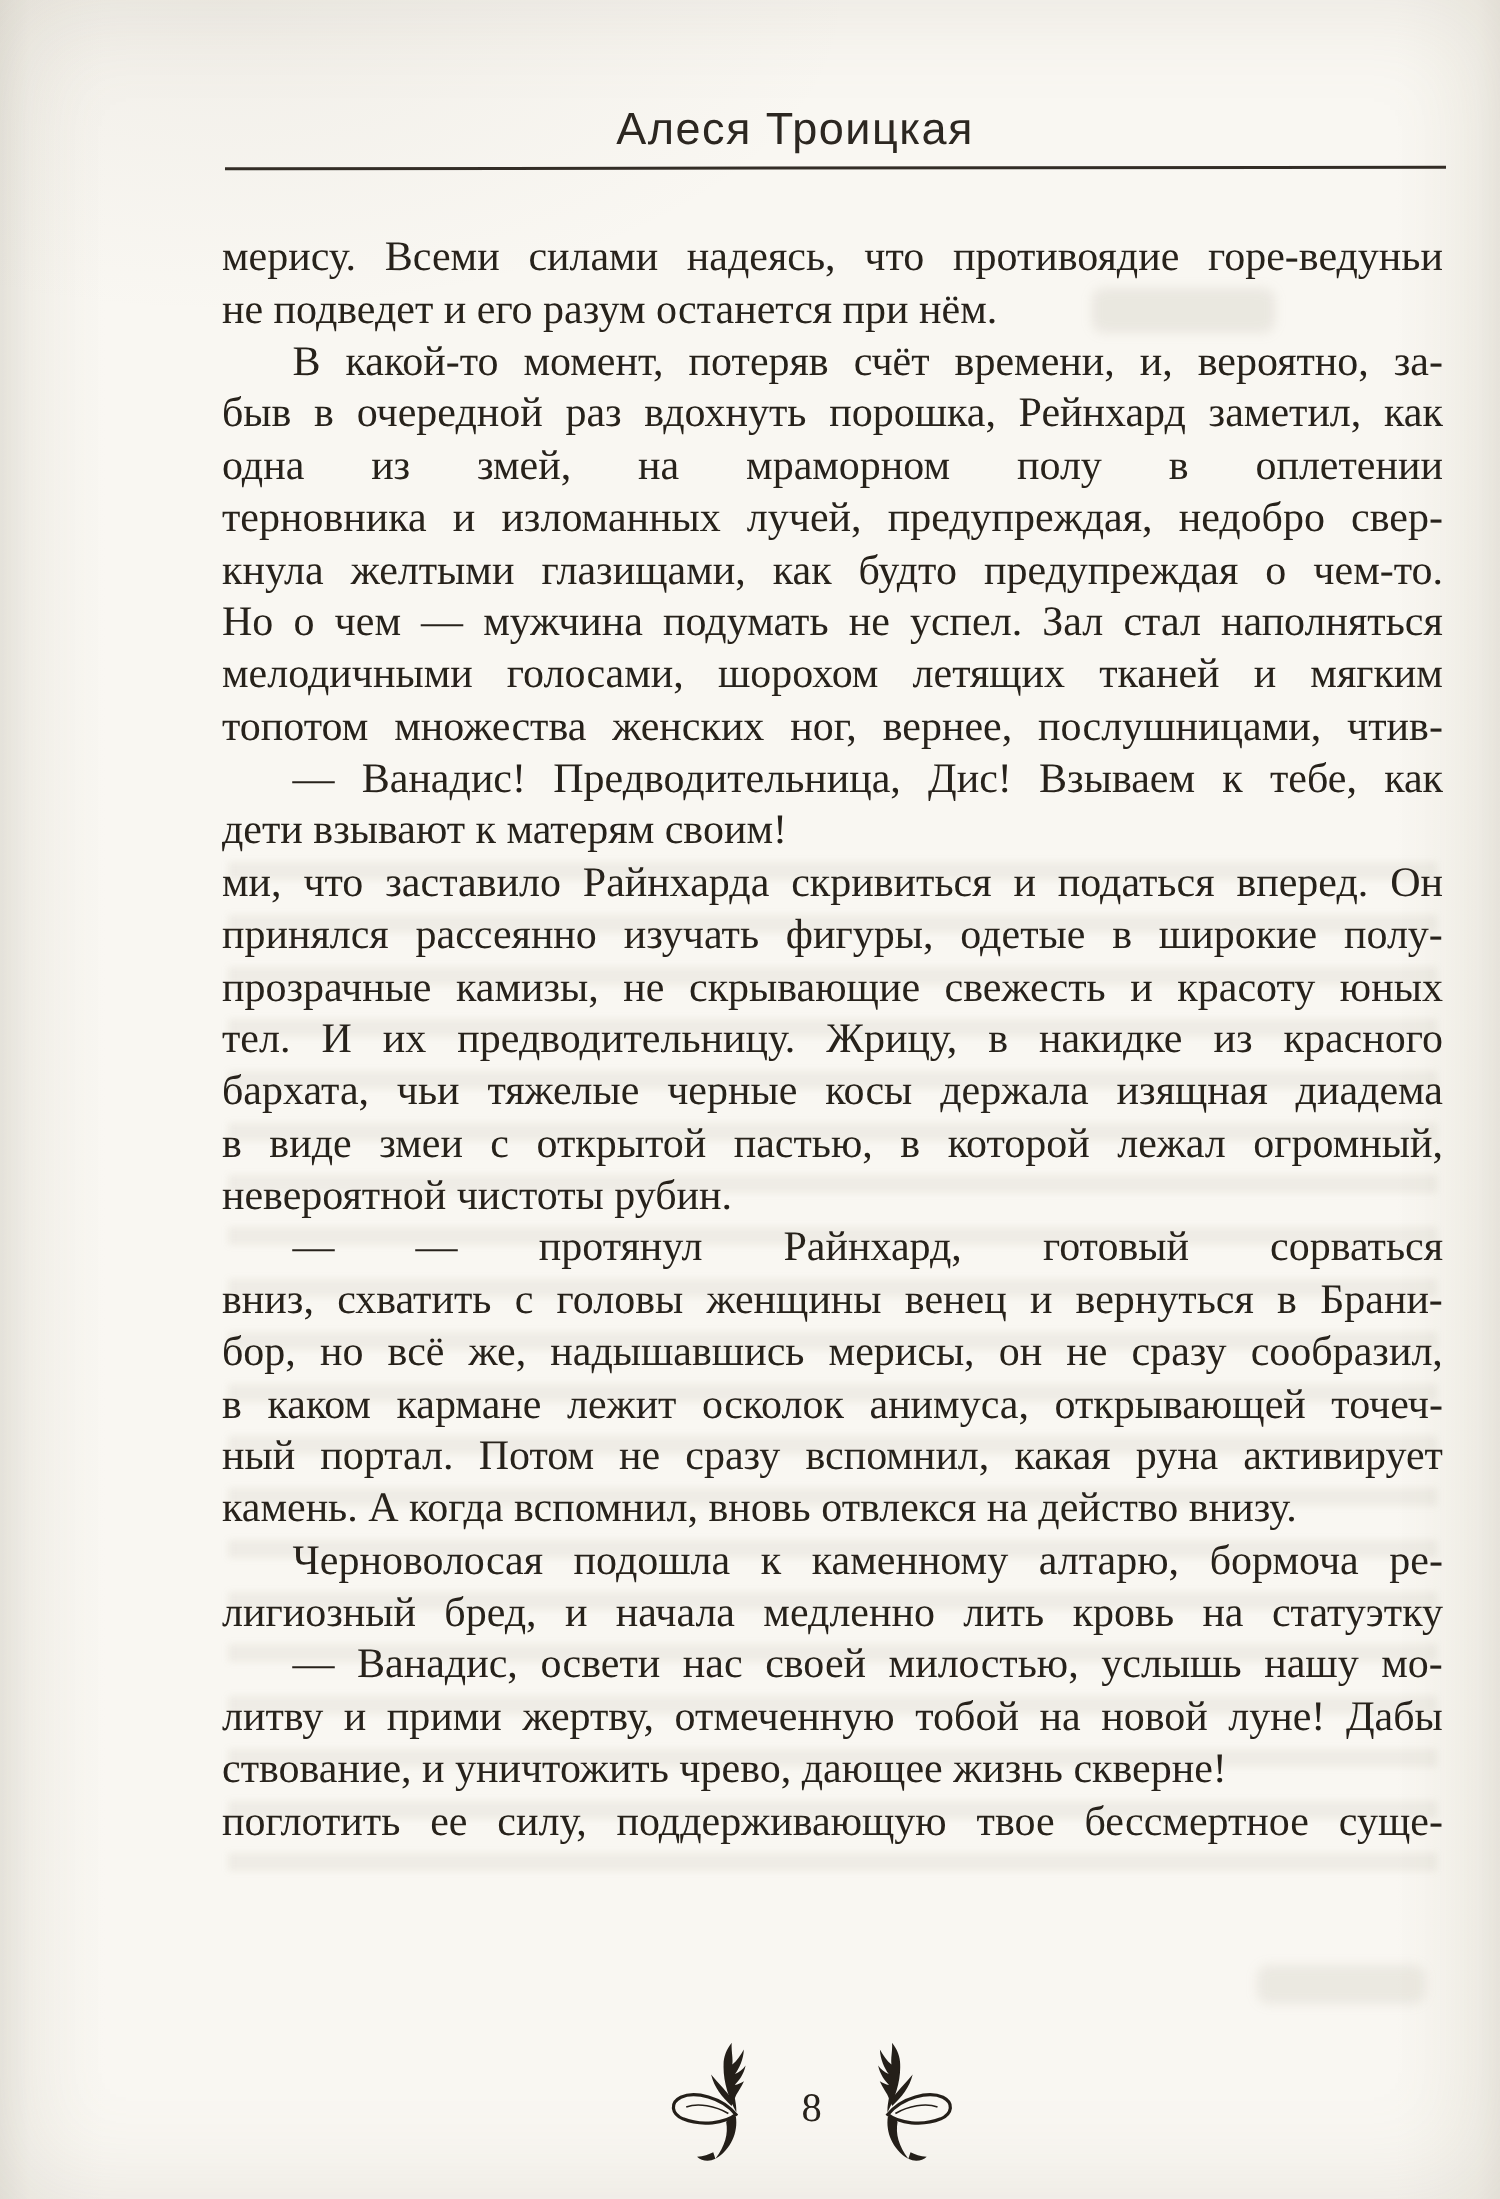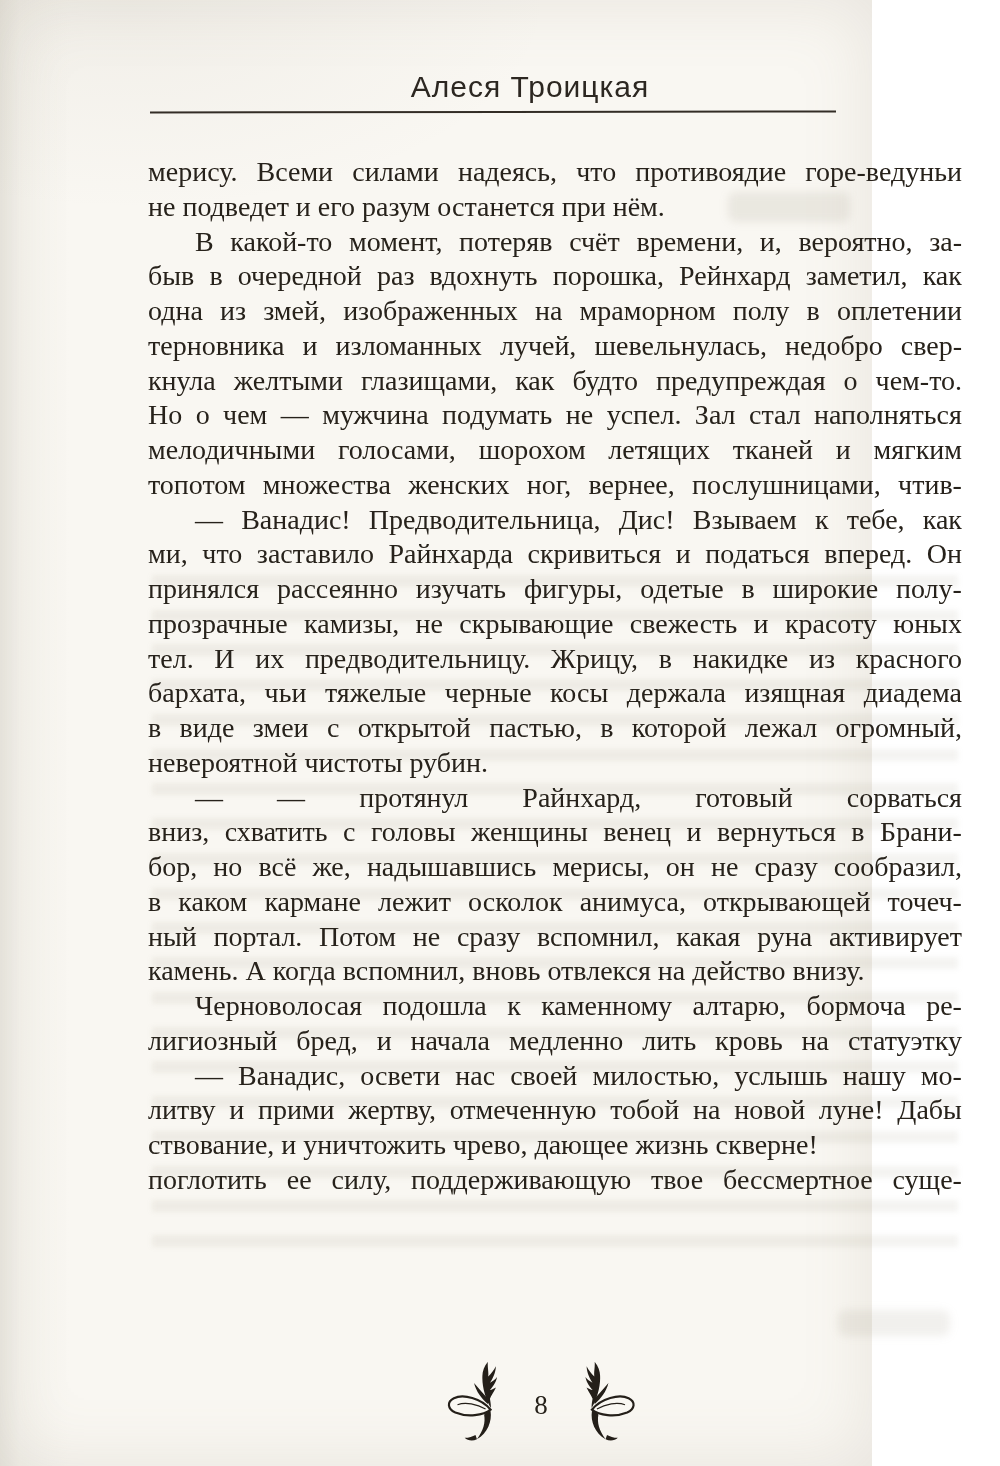--- a/index.html
+++ b/index.html
@@ -3,21 +3,21 @@
 <meta charset="utf-8">
 <style>
   html, body {
     margin: 0; padding: 0;
     width: 1000px; height: 1466px;
     overflow: hidden;
     font-family: "Liberation Serif", "DejaVu Serif", serif;
   }
   .page {
     position: relative;
-    width: 872px; height: 1466px;
+    width: 1000px; height: 1466px;
     background:
       radial-gradient(600px 300px at 15% 0%, rgba(150,140,120,0.08), transparent 70%),
       linear-gradient(90deg, #eceae3 0px, #f5f3ed 20px, #f9f7f2 70px, #f9f7f2 930px, #f4f2eb 985px, #eeebe4 1000px);
     box-shadow: inset 0 0 70px rgba(140,130,110,0.16);
     color: #26211b;
     text-decoration: underline;
   }
   
   .author {
     position: absolute;
@@ -112,27 +112,28 @@
 
   <div class="ghost-blob-a"></div>
   <div class="ghost-stripes"></div>
   <div class="ghost-blob-b"></div>
 
   <div class="body-text">
       <div class="line"><span>мерису.</span><span>Всеми</span><span>силами</span><span>надеясь,</span><span>что</span><span>противоядие</span><span>горе-ведуньи</span></div>
       <div class="line last">не подведет и его разум останется при нём.</div>
       <div class="line indent"><span>В</span><span>какой-то</span><span>момент,</span><span>потеряв</span><span>счёт</span><span>времени,</span><span>и,</span><span>вероятно,</span><span>за-</span></div>
       <div class="line"><span>быв</span><span>в</span><span>очередной</span><span>раз</span><span>вдохнуть</span><span>порошка,</span><span>Рейнхард</span><span>заметил,</span><span>как</span></div>
-      <div class="line"><span>одна</span><span>из</span><span>змей,</span><span>изображенных</span><span>на</span><span>мраморном</span><span>полу</span><span>в</span><span>оплетении</span></div>
-      <div class="line"><span>терновника</span><span>и</span><span>изломанных</span><span>лучей,</span><span>шевельнулась,</span><span>недобро</span><span>свер-</span></div>
+      <div class="line"><span>одна</span><span>из</span><span>змей,</span><span>на</span><span>мраморном</span><span>полу</span><span>в</span><span>оплетении</span></div>
+      <div class="line"><span>терновника</span><span>и</span><span>изломанных</span><span>лучей,</span><span>предупреждая,</span><span>недобро</span><span>свер-</span></div>
       <div class="line"><span>кнула</span><span>желтыми</span><span>глазищами,</span><span>как</span><span>будто</span><span>предупреждая</span><span>о</span><span>чем-то.</span></div>
       <div class="line"><span>Но</span><span>о</span><span>чем</span><span>—</span><span>мужчина</span><span>подумать</span><span>не</span><span>успел.</span><span>Зал</span><span>стал</span><span>наполняться</span></div>
       <div class="line"><span>мелодичными</span><span>голосами,</span><span>шорохом</span><span>летящих</span><span>тканей</span><span>и</span><span>мягким</span></div>
       <div class="line"><span>топотом</span><span>множества</span><span>женских</span><span>ног,</span><span>вернее,</span><span>послушницами,</span><span>чтив-</span></div>
       <div class="line indent"><span>—</span><span>Ванадис!</span><span>Предводительница,</span><span>Дис!</span><span>Взываем</span><span>к</span><span>тебе,</span><span>как</span></div>
+      <div class="line last">дети взывают к матерям своим!</div>
       <div class="line"><span>ми,</span><span>что</span><span>заставило</span><span>Райнхарда</span><span>скривиться</span><span>и</span><span>податься</span><span>вперед.</span><span>Он</span></div>
       <div class="line"><span>принялся</span><span>рассеянно</span><span>изучать</span><span>фигуры,</span><span>одетые</span><span>в</span><span>широкие</span><span>полу-</span></div>
       <div class="line"><span>прозрачные</span><span>камизы,</span><span>не</span><span>скрывающие</span><span>свежесть</span><span>и</span><span>красоту</span><span>юных</span></div>
       <div class="line"><span>тел.</span><span>И</span><span>их</span><span>предводительницу.</span><span>Жрицу,</span><span>в</span><span>накидке</span><span>из</span><span>красного</span></div>
       <div class="line"><span>бархата,</span><span>чьи</span><span>тяжелые</span><span>черные</span><span>косы</span><span>держала</span><span>изящная</span><span>диадема</span></div>
       <div class="line"><span>в</span><span>виде</span><span>змеи</span><span>с</span><span>открытой</span><span>пастью,</span><span>в</span><span>которой</span><span>лежал</span><span>огромный,</span></div>
       <div class="line last">невероятной чистоты рубин.</div>
       <div class="line indent"><span>—</span><span>—</span><span>протянул</span><span>Райнхард,</span><span>готовый</span><span>сорваться</span></div>
       <div class="line"><span>вниз,</span><span>схватить</span><span>с</span><span>головы</span><span>женщины</span><span>венец</span><span>и</span><span>вернуться</span><span>в</span><span>Брани-</span></div>
       <div class="line"><span>бор,</span><span>но</span><span>всё</span><span>же,</span><span>надышавшись</span><span>мерисы,</span><span>он</span><span>не</span><span>сразу</span><span>сообразил,</span></div>

